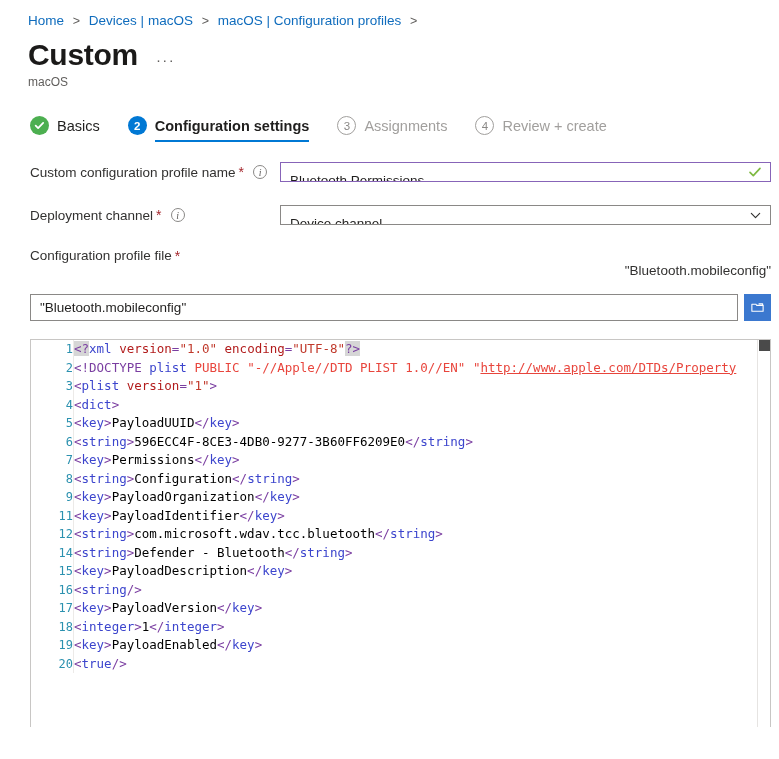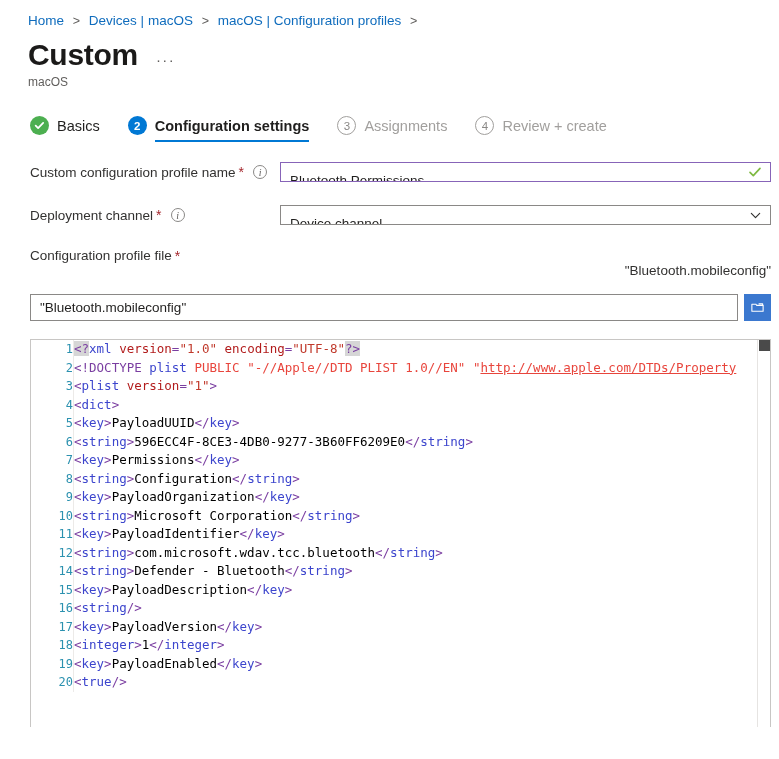--- a/index.html
+++ b/index.html
@@ -442,24 +442,20 @@
           </tr>
           <tr>
             <td class="ln">8</td>
             <td class="code"><span class="punct">&lt;</span><span class="tag">string</span><span class="punct">&gt;</span><span>Configuration</span><span class="punct">&lt;/</span><span class="tag">string</span><span class="punct">&gt;</span></td>
           </tr>
           <tr>
             <td class="ln">9</td>
             <td class="code"><span class="punct">&lt;</span><span class="tag">key</span><span class="punct">&gt;</span><span>PayloadOrganization</span><span class="punct">&lt;/</span><span class="tag">key</span><span class="punct">&gt;</span></td>
           </tr>
           <tr>
-            <td class="ln">10</td>
-            <td class="code"><span class="punct">&lt;</span><span class="tag">string</span><span class="punct">&gt;</span><span>Microsoft Corporation</span><span class="punct">&lt;/</span><span class="tag">string</span><span class="punct">&gt;</span></td>
-          </tr>
-          <tr>
             <td class="ln">11</td>
             <td class="code"><span class="punct">&lt;</span><span class="tag">key</span><span class="punct">&gt;</span><span>PayloadIdentifier</span><span class="punct">&lt;/</span><span class="tag">key</span><span class="punct">&gt;</span></td>
           </tr>
           <tr>
             <td class="ln">12</td>
             <td class="code"><span class="punct">&lt;</span><span class="tag">string</span><span class="punct">&gt;</span><span>com.microsoft.wdav.tcc.bluetooth</span><span class="punct">&lt;/</span><span class="tag">string</span><span class="punct">&gt;</span></td>
           </tr>
           <tr>
             <td class="ln">14</td>
             <td class="code"><span class="punct">&lt;</span><span class="tag">string</span><span class="punct">&gt;</span><span>Defender - Bluetooth</span><span class="punct">&lt;/</span><span class="tag">string</span><span class="punct">&gt;</span></td>

